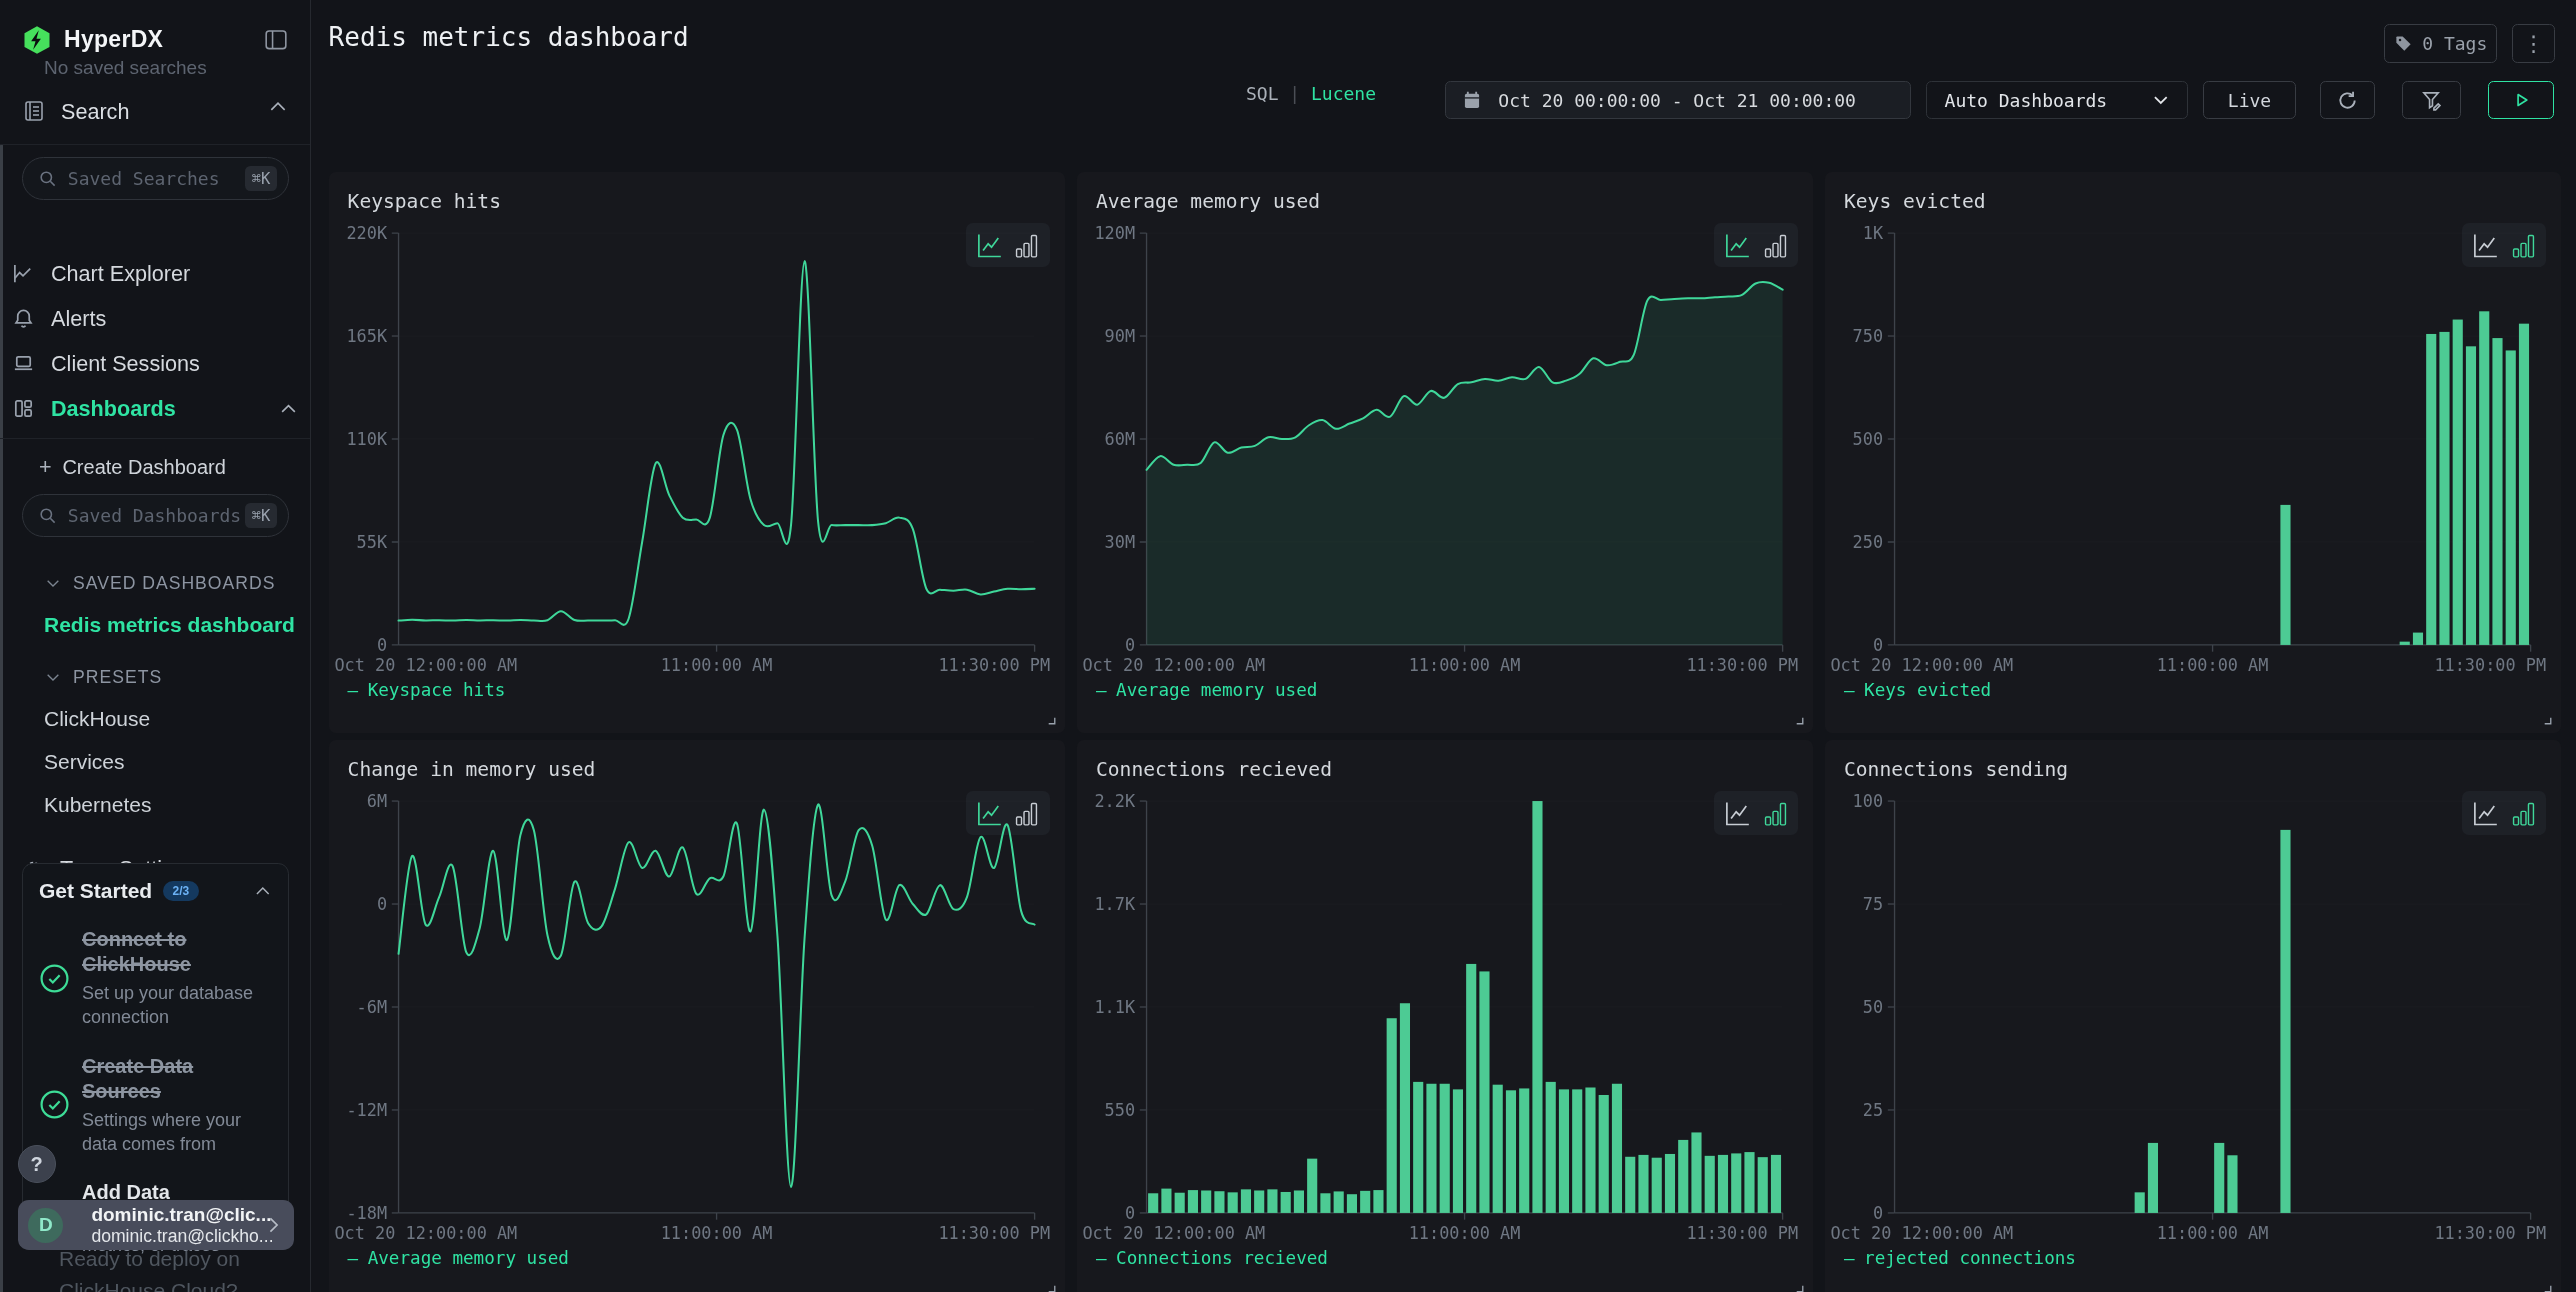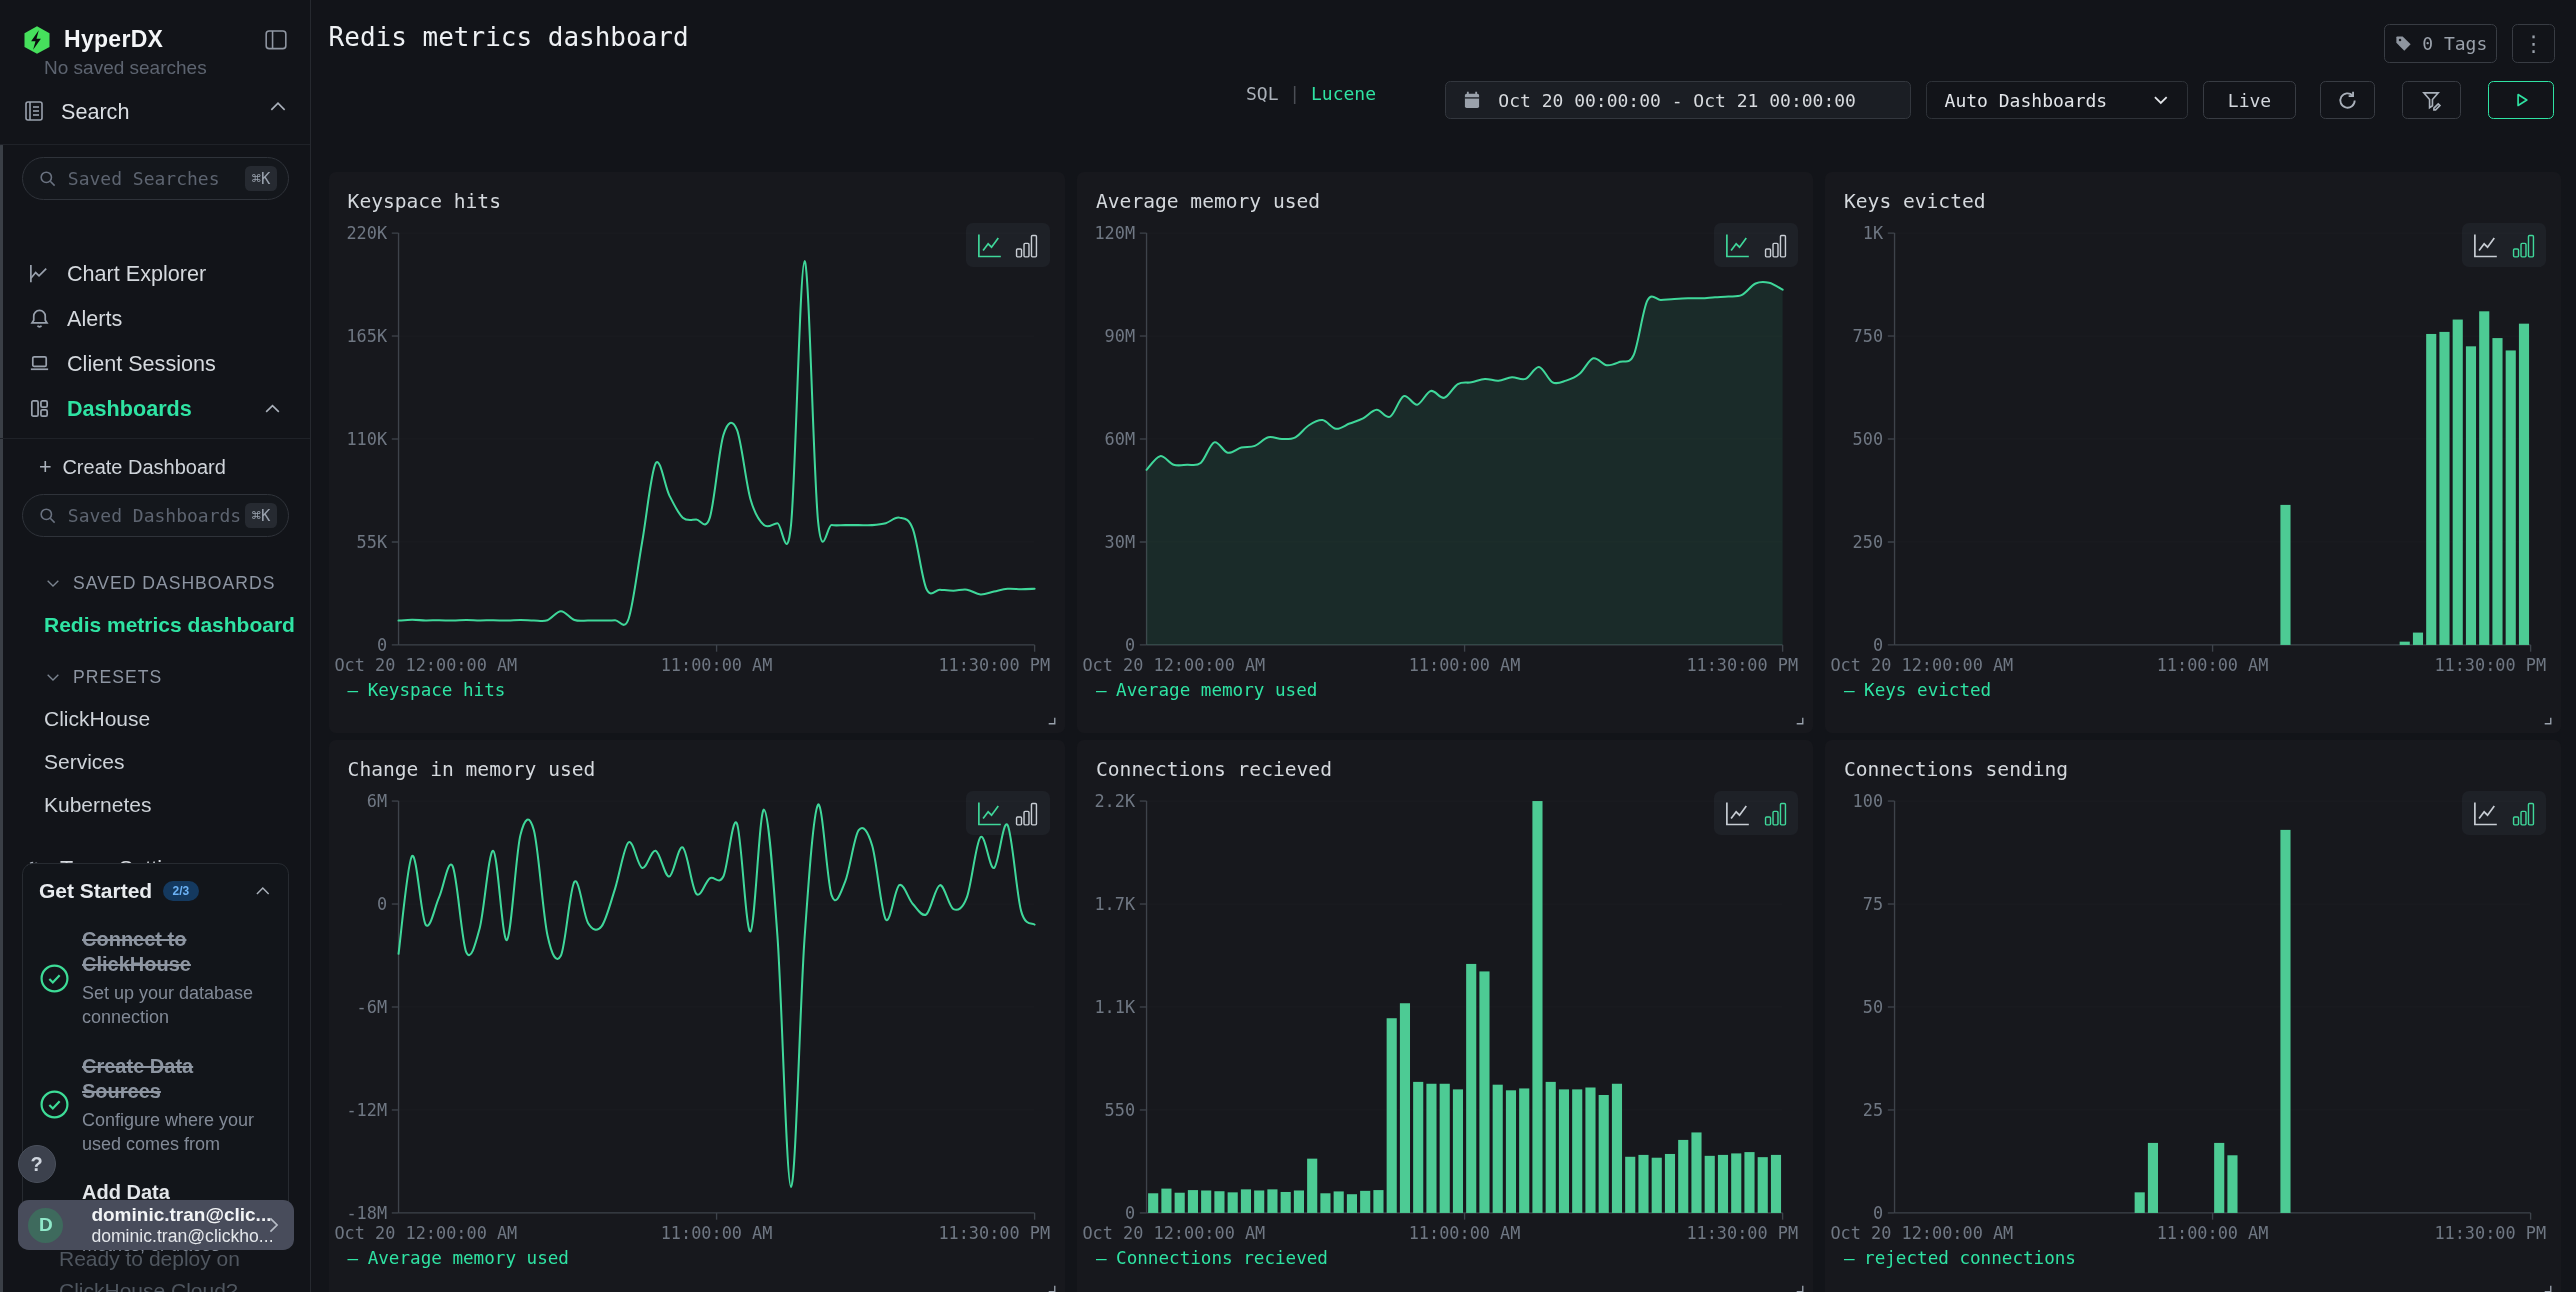--- a/index.html
+++ b/index.html
@@ -16,21 +16,21 @@
   .panel-toggle { margin-left:auto; color:#8f96a2; cursor:pointer; }
   .search-header { position:absolute; left:0; top:99px; width:100%; height:45px; display:flex; padding:0 22px; }
   .search-header .lbl { font-size:21.6px; color:#dbdfe4; margin-left:15px; }
   .search-header .chev { margin-left:auto; color:#aab1bb; }
   .side-div { position:absolute; left:0; width:100%; height:1.4px; background:#1f2228; }
   .pill-input { display:flex; align-items:center; height:43px; background:#14171c; border:1.4px solid #2f333a; border-radius:21.6px; padding:0 10.8px 0 15px; }
   .pill-input input { flex:1; background:transparent; border:none; outline:none; color:#aeb5c0; font-size:18px; font-family:"DejaVu Sans Mono", monospace; min-width:0; }
   .pill-input input::placeholder { color:#5d6470; }
   .kbd { background:#262a31; color:#99a1ad; border-radius:5.4px; font-size:15.5px; padding:3.4px 6.8px; font-family:"DejaVu Sans Mono", monospace; white-space:nowrap; }
   .no-saved { margin:16px 0 0 44px; font-size:19px; color:#5d6470; }
-  .nav-item { display:flex; align-items:center; height:45px; padding:0 28px; font-size:21.6px; color:#d5d9de; cursor:pointer; }
+  .nav-item { display:flex; align-items:center; height:45px; padding:0 12px; font-size:21.6px; color:#d5d9de; cursor:pointer; }
   .nav-item .ic { width:24px; color:#99a1ad; display:flex; }
   .nav-item .nl { margin-left:15px; }
   .nav-item.active .nl { color:#2fe3a3; font-weight:bold; }
   .nav-item .chev { margin-left:auto; color:#aab1bb; }
   .create-row { display:flex; align-items:center; height:42px; padding:0 22px 0 39px; font-size:20px; color:#cfd4da; cursor:pointer; }
   .create-row .plus { color:#aab1bb; margin-right:10.8px; font-size:21.6px; }
   .group-header { display:flex; align-items:center; margin:17.6px 0 0 45px; font-size:17.6px; letter-spacing:1px; color:#8d95a2; cursor:pointer; }
   .group-header .chev { margin-right:12px; color:#7b8490; }
   .side-link { margin:19px 0 0 44px; font-size:21px; color:#ced3d9; cursor:pointer; }
   .side-link.active { color:#2fe3a3; font-weight:bold; font-size:21px; }
@@ -268,21 +268,21 @@
     </div>
     <div class="gs-item done">
       <span class="gs-icon-col">
         <svg width="31" height="31" viewBox="0 0 24 24" fill="none" stroke="#3ddc97" stroke-width="1.7">
             <circle cx="12" cy="12" r="10"></circle>
             <path d="M8 12.4l2.7 2.7 5.3-5.6"></path>
           </svg>
       </span>
       <span class="gs-body">
         <div class="gs-item-title">Create Data Sources</div>
-        <div class="gs-item-desc">Configure where your used comes from</div>
+        <div class="gs-item-desc">Settings where your data comes from</div>
       </span>
     </div>
     <div class="gs-item">
       <span class="gs-icon-col">
         <span class="step-badge">3</span>
       </span>
       <span class="gs-body">
         <div class="gs-item-title">Add Data</div>
         <div class="gs-item-desc">Start sending logs, metrics, or traces</div>
       </span>

